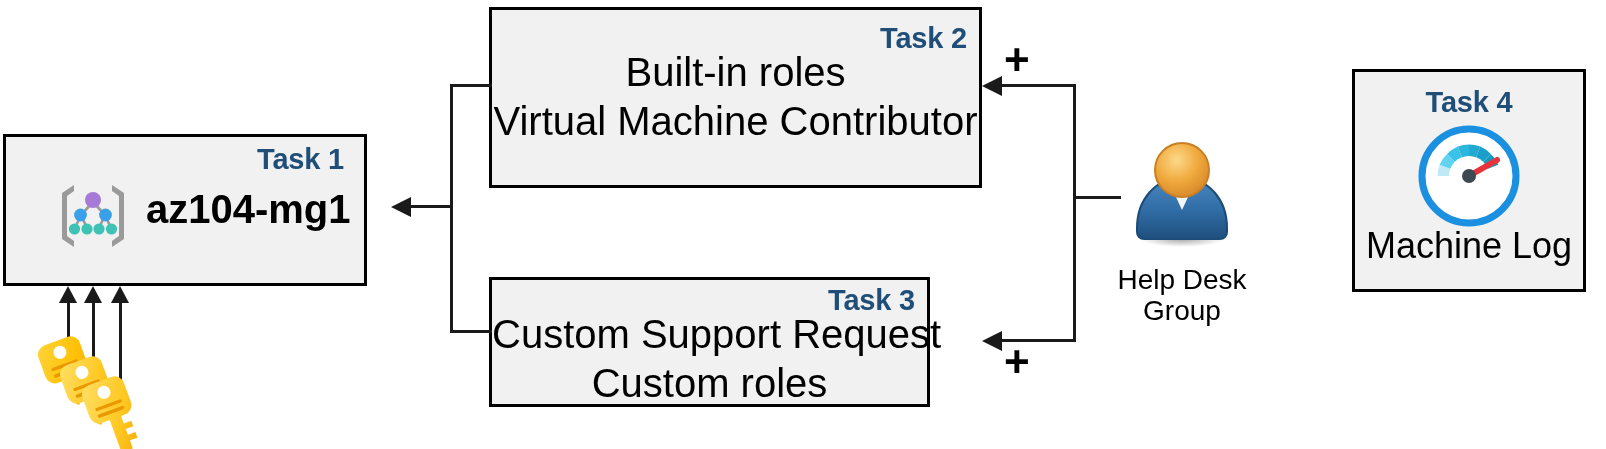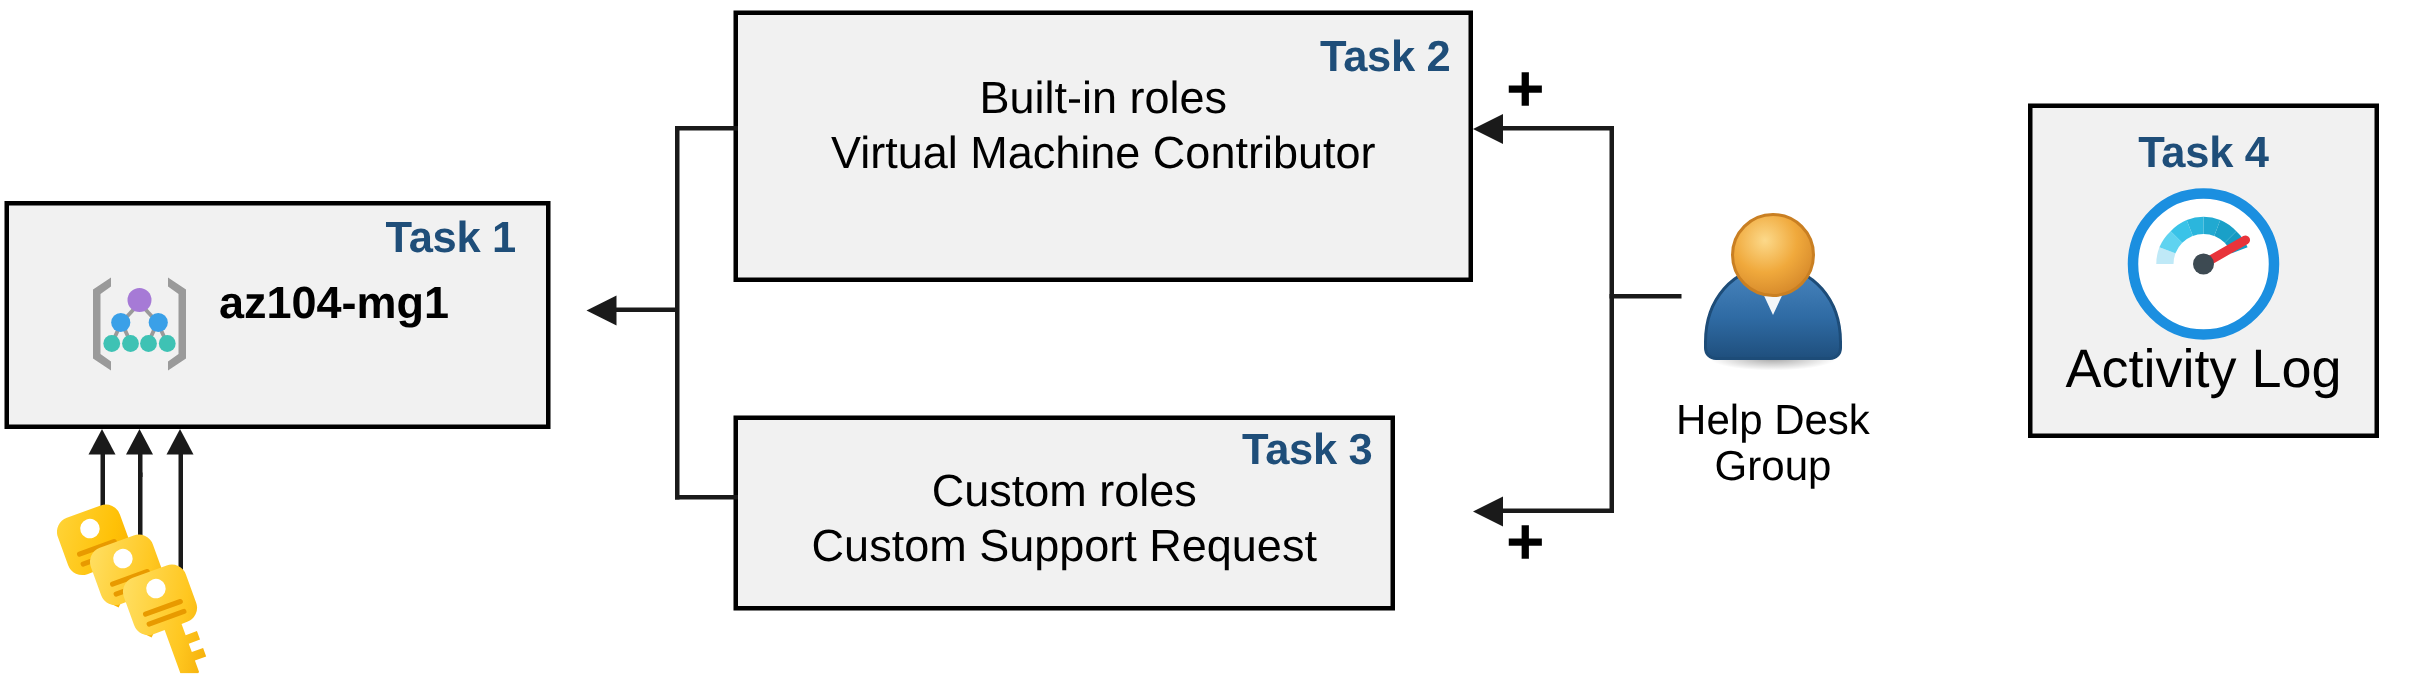--- a/index.html
+++ b/index.html
@@ -30,21 +30,21 @@
     position: absolute;
     color: #1f4e79;
     font-weight: bold;
     font-size: 29px;
     letter-spacing: -0.2px;
     white-space: nowrap;
   }
   .box-text {
     position: absolute;
     color: #000000;
-    font-size: 30px;
+    font-size: 40px;
     line-height: 1.22;
     text-align: center;
     white-space: nowrap;
     font-weight: 400;
   }
 
   
   #task1 { left: 3px; top: 134px; width: 364px; height: 152px; }
   #task1-label { right: 20px; top: 6px; }
   #task1-title { left: 140px; top: 48px; width: 230px; text-align: left; font-weight: bold; }
@@ -158,22 +158,22 @@
     <span class="task-label" id="task2-label">Task 2</span>
     <div class="box-text" id="task2-text">
       <div>Built-in roles</div>
       <div>Virtual Machine Contributor</div>
     </div>
   </div>
 
   <div class="task-box" id="task3">
     <span class="task-label" id="task3-label">Task 3</span>
     <div class="box-text" id="task3-text">
+      <div>Custom Support Request</div>
       <div>Custom roles</div>
-      <div>Custom Support Request</div>
     </div>
   </div>
 
   <div class="task-box" id="task4">
     <span class="task-label" id="task4-label">Task 4</span>
 
     <svg id="gauge-icon" viewBox="0 0 104 104">
       <circle cx="52" cy="52" r="47" fill="#ffffff" stroke="#1b8fe0" stroke-width="7"></circle>
 
       <g>
@@ -183,21 +183,21 @@
         <path d="M52 52 L40.8 22.6 A31.5 31.5 0 0 1 52 20.5 Z" fill="#2bb6dd"></path>
         <path d="M52 52 L52 20.5 A31.5 31.5 0 0 1 63.2 22.6 Z" fill="#21a9d1"></path>
         <path d="M52 52 L63.2 22.6 A31.5 31.5 0 0 1 73.9 30.1 Z" fill="#1aa0c8"></path>
         <path d="M52 52 L73.9 30.1 A31.5 31.5 0 0 1 81.4 40.8 Z" fill="#159ac2"></path>
       </g>
       <circle cx="52" cy="52" r="20" fill="#ffffff"></circle>
       <line x1="52" y1="52" x2="80" y2="36" stroke="#e8333a" stroke-width="6" stroke-linecap="round"></line>
       <circle cx="52" cy="52" r="7" fill="#3d4a52"></circle>
     </svg>
 
-    <span class="box-text" id="task4-text">Activity Log</span>
+    <span class="box-text" id="task4-text">Machine Log</span>
   </div>
 
   <div class="line-h" style="left:450px; top:84px; width:42px;"></div>
   <div class="line-h" style="left:450px; top:330px; width:42px;"></div>
   <div class="line-v" style="left:450px; top:84px; height:249px;"></div>
   <div class="line-h" style="left:410px; top:205px; width:42px;"></div>
   <div class="arrow-left" style="left:391px; top:197px;"></div>
 
   <div class="line-v" style="left:1073px; top:84px; height:256px;"></div>
   <div class="line-h" style="left:1073px; top:196px; width:48px;"></div>

